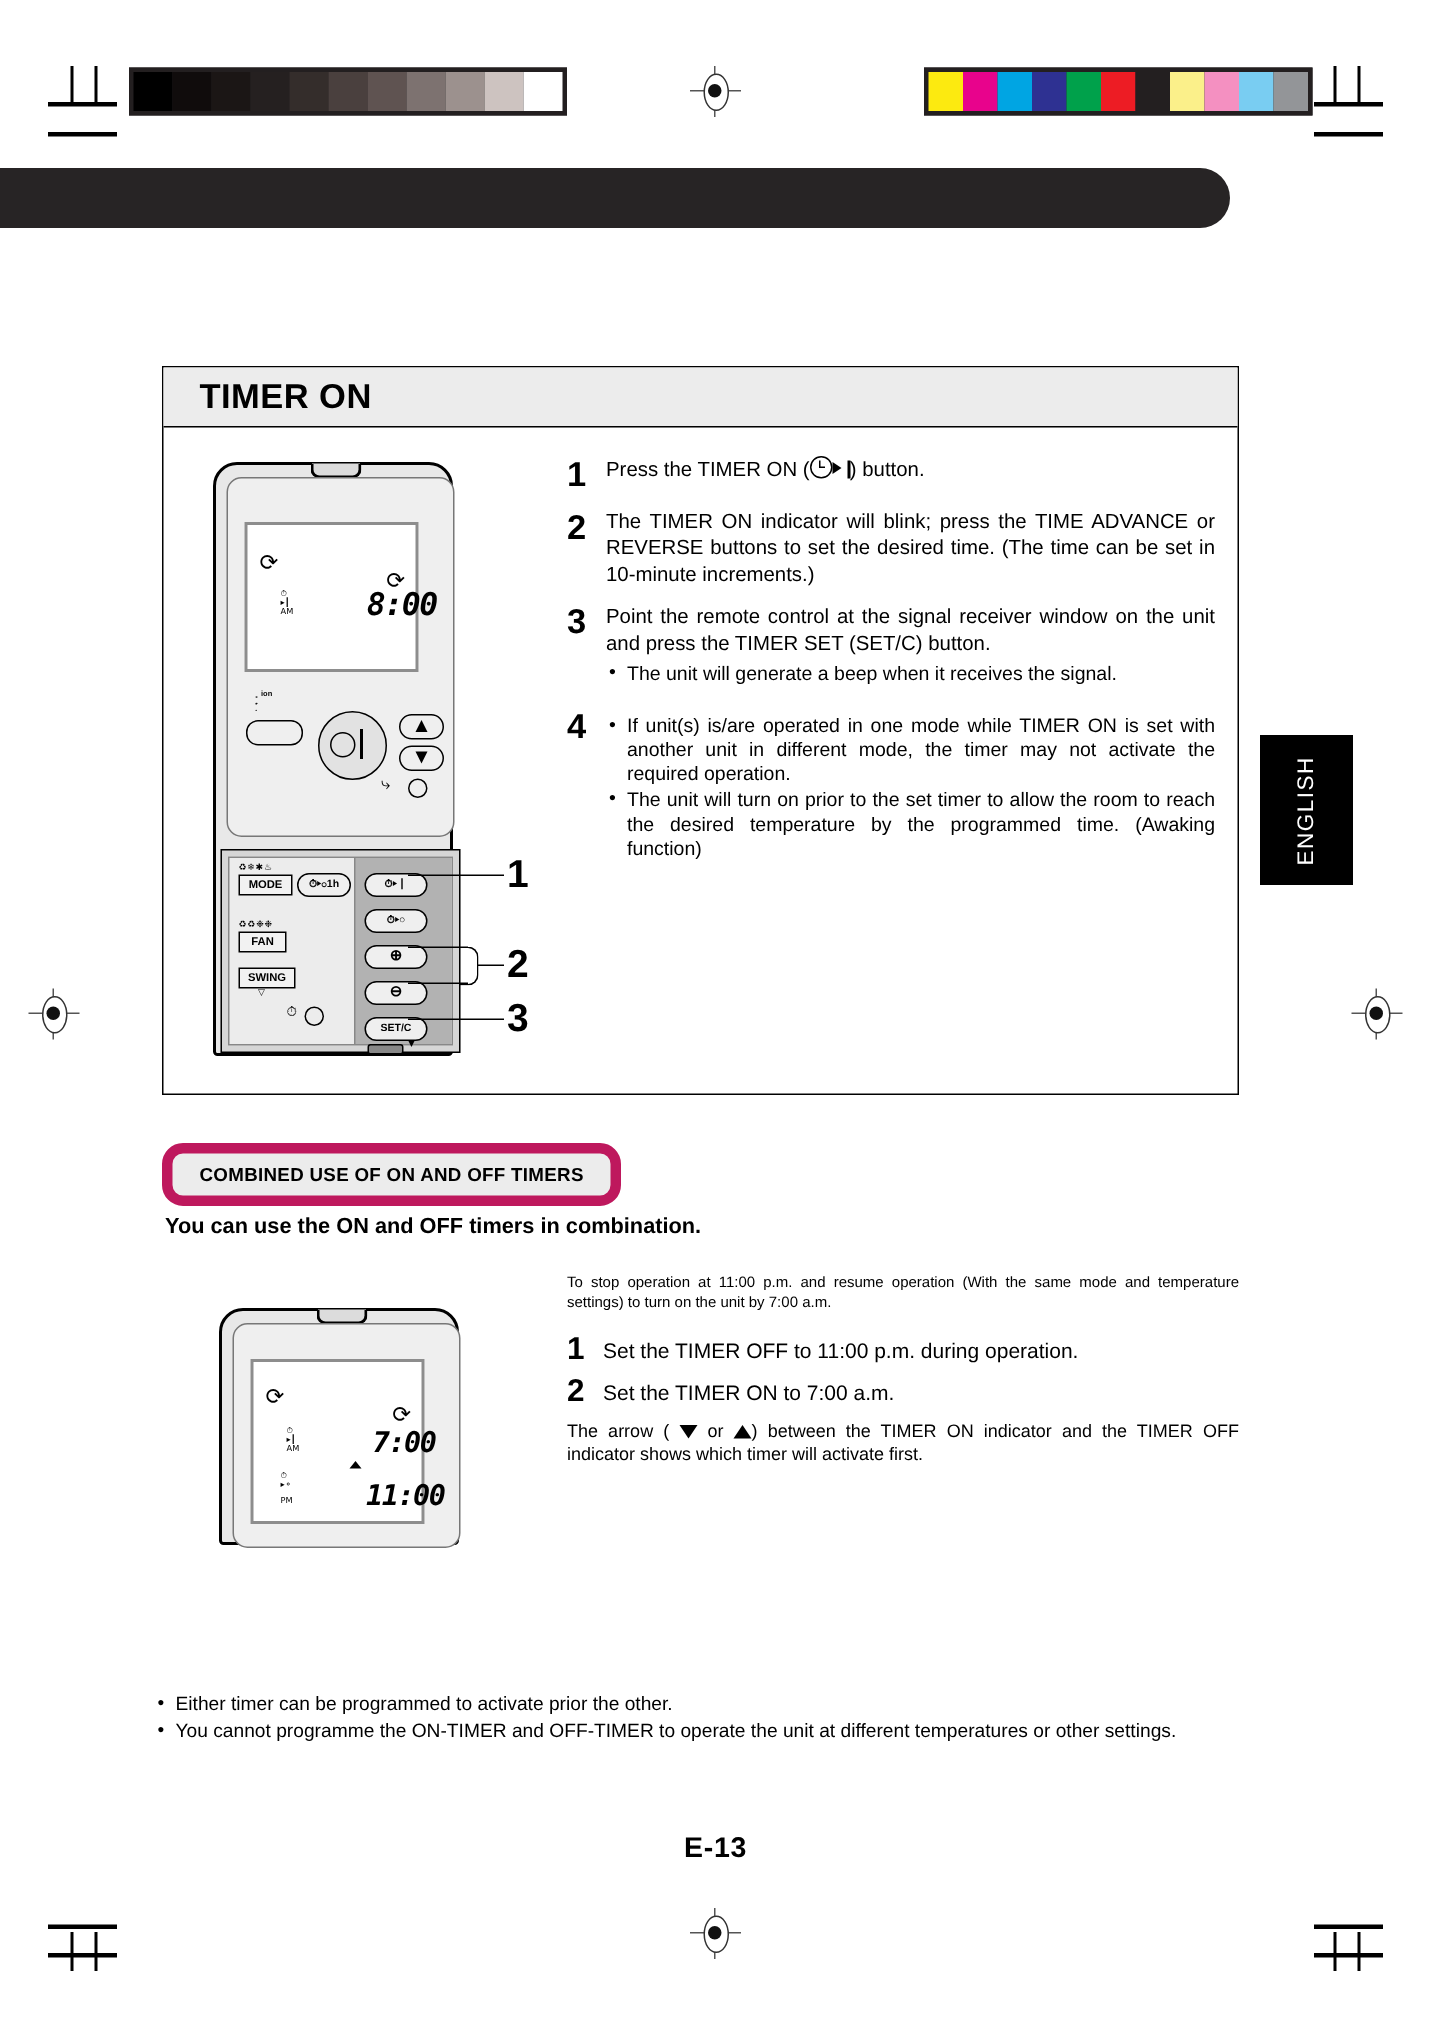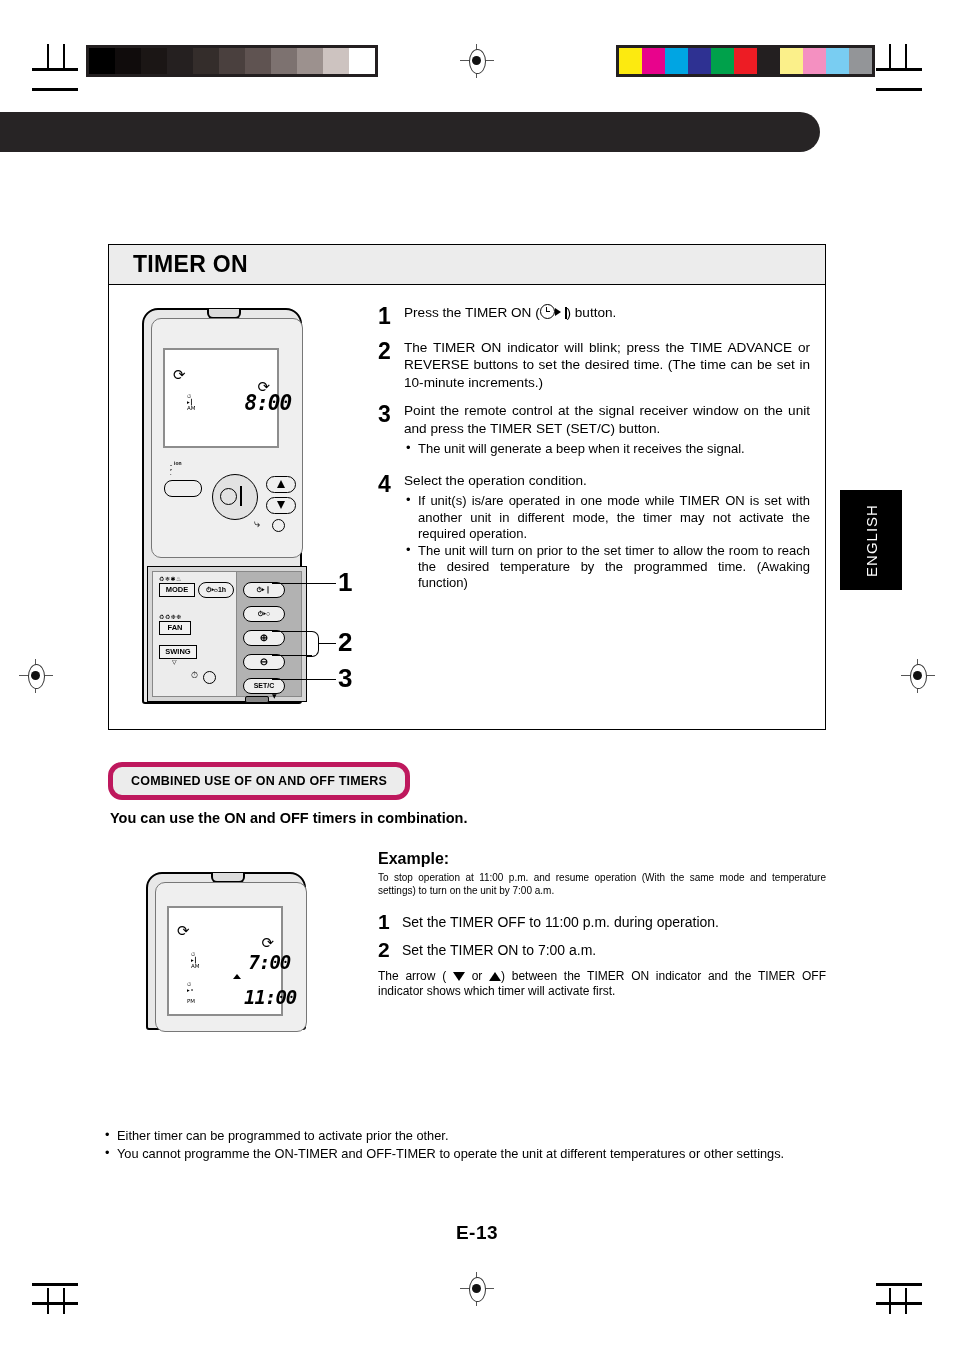--- a/index.html
+++ b/index.html
@@ -118,21 +118,21 @@
   .minilab{position:absolute;font-size:6px;letter-spacing:.5px;
        font-family:"DejaVu Sans", sans-serif;}
   .leader{position:absolute;background:#000;height:1.4px;}
   .callout{position:absolute;font-size:26px;font-weight:bold;}
   .brace{position:absolute;border:1.4px solid #000;border-left:none;
        border-radius:0 7px 7px 0;}
   .slidebar{position:absolute;border:1.3px solid #000;background:#888;height:5px;border-radius:2px;}
 
   
   .pill{position:absolute;left:108px;top:762px;height:28px;padding:0 18px;
-        border:5px solid #be185d;border-radius:14px;background:#ececec;
+        border:7px solid #be185d;border-radius:14px;background:#ececec;
         display:flex;align-items:center;font-size:12.5px;font-weight:bold;letter-spacing:.2px;}
   .lead-bold{position:absolute;left:110px;top:810px;font-size:14.5px;font-weight:bold;}
 
   
   .example{position:absolute;left:378px;top:850px;width:448px;}
   .example h2{margin:0 0 4px 0;font-size:16px;font-weight:bold;}
   .example p{margin:0;font-size:10px;line-height:1.25;text-align:justify;}
   .ex-steps{margin-top:14px;}
   .ex-step{display:flex;margin-bottom:7px;align-items:flex-start;}
   .ex-step .num{font-size:21px;font-weight:bold;width:24px;flex:none;line-height:1;}
@@ -352,21 +352,20 @@
       <div>Point the remote control at the signal receiver window on the unit and press the TIMER SET (SET/C) button.</div>
       <ul class="bullets">
         <li>The unit will generate a beep when it receives the signal.</li>
       </ul>
     </div>
   </div>
 
   <div class="step" style="margin-top:14px;">
     <div class="num">4</div>
     <div class="body nojust">
-      <div>Select the operation condition.</div>
       <ul class="bullets">
         <li>If unit(s) is/are operated in one mode while TIMER ON is set with another unit in different mode, the timer may not activate the required operation.</li>
         <li>The unit will turn on prior to the set timer to allow the room to reach the desired temperature by the programmed time. (Awaking function)</li>
       </ul>
     </div>
   </div>
 </div>
 
 <div class="pill">
   <span>COMBINED USE OF ON AND OFF TIMERS</span>
@@ -396,21 +395,20 @@
       <div class="lcd-tag">
         <div>⏱▸⚬</div>
         <div style="margin-top:5px;">PM</div>
       </div>
       <div class="lcd-time small">11:00</div>
     </div>
   </div>
 </div>
 
 <div class="example">
-  <h2>Example:</h2>
   <p>To stop operation at 11:00 p.m. and resume operation (With the same mode and temperature settings) to turn on the unit by 7:00 a.m.</p>
   <div class="ex-steps">
     <div class="ex-step">
       <div class="num">1</div>
       <div class="body">Set the TIMER OFF to 11:00 p.m. during operation.</div>
     </div>
     <div class="ex-step">
       <div class="num">2</div>
       <div class="body">Set the TIMER ON to 7:00 a.m.</div>
     </div>

